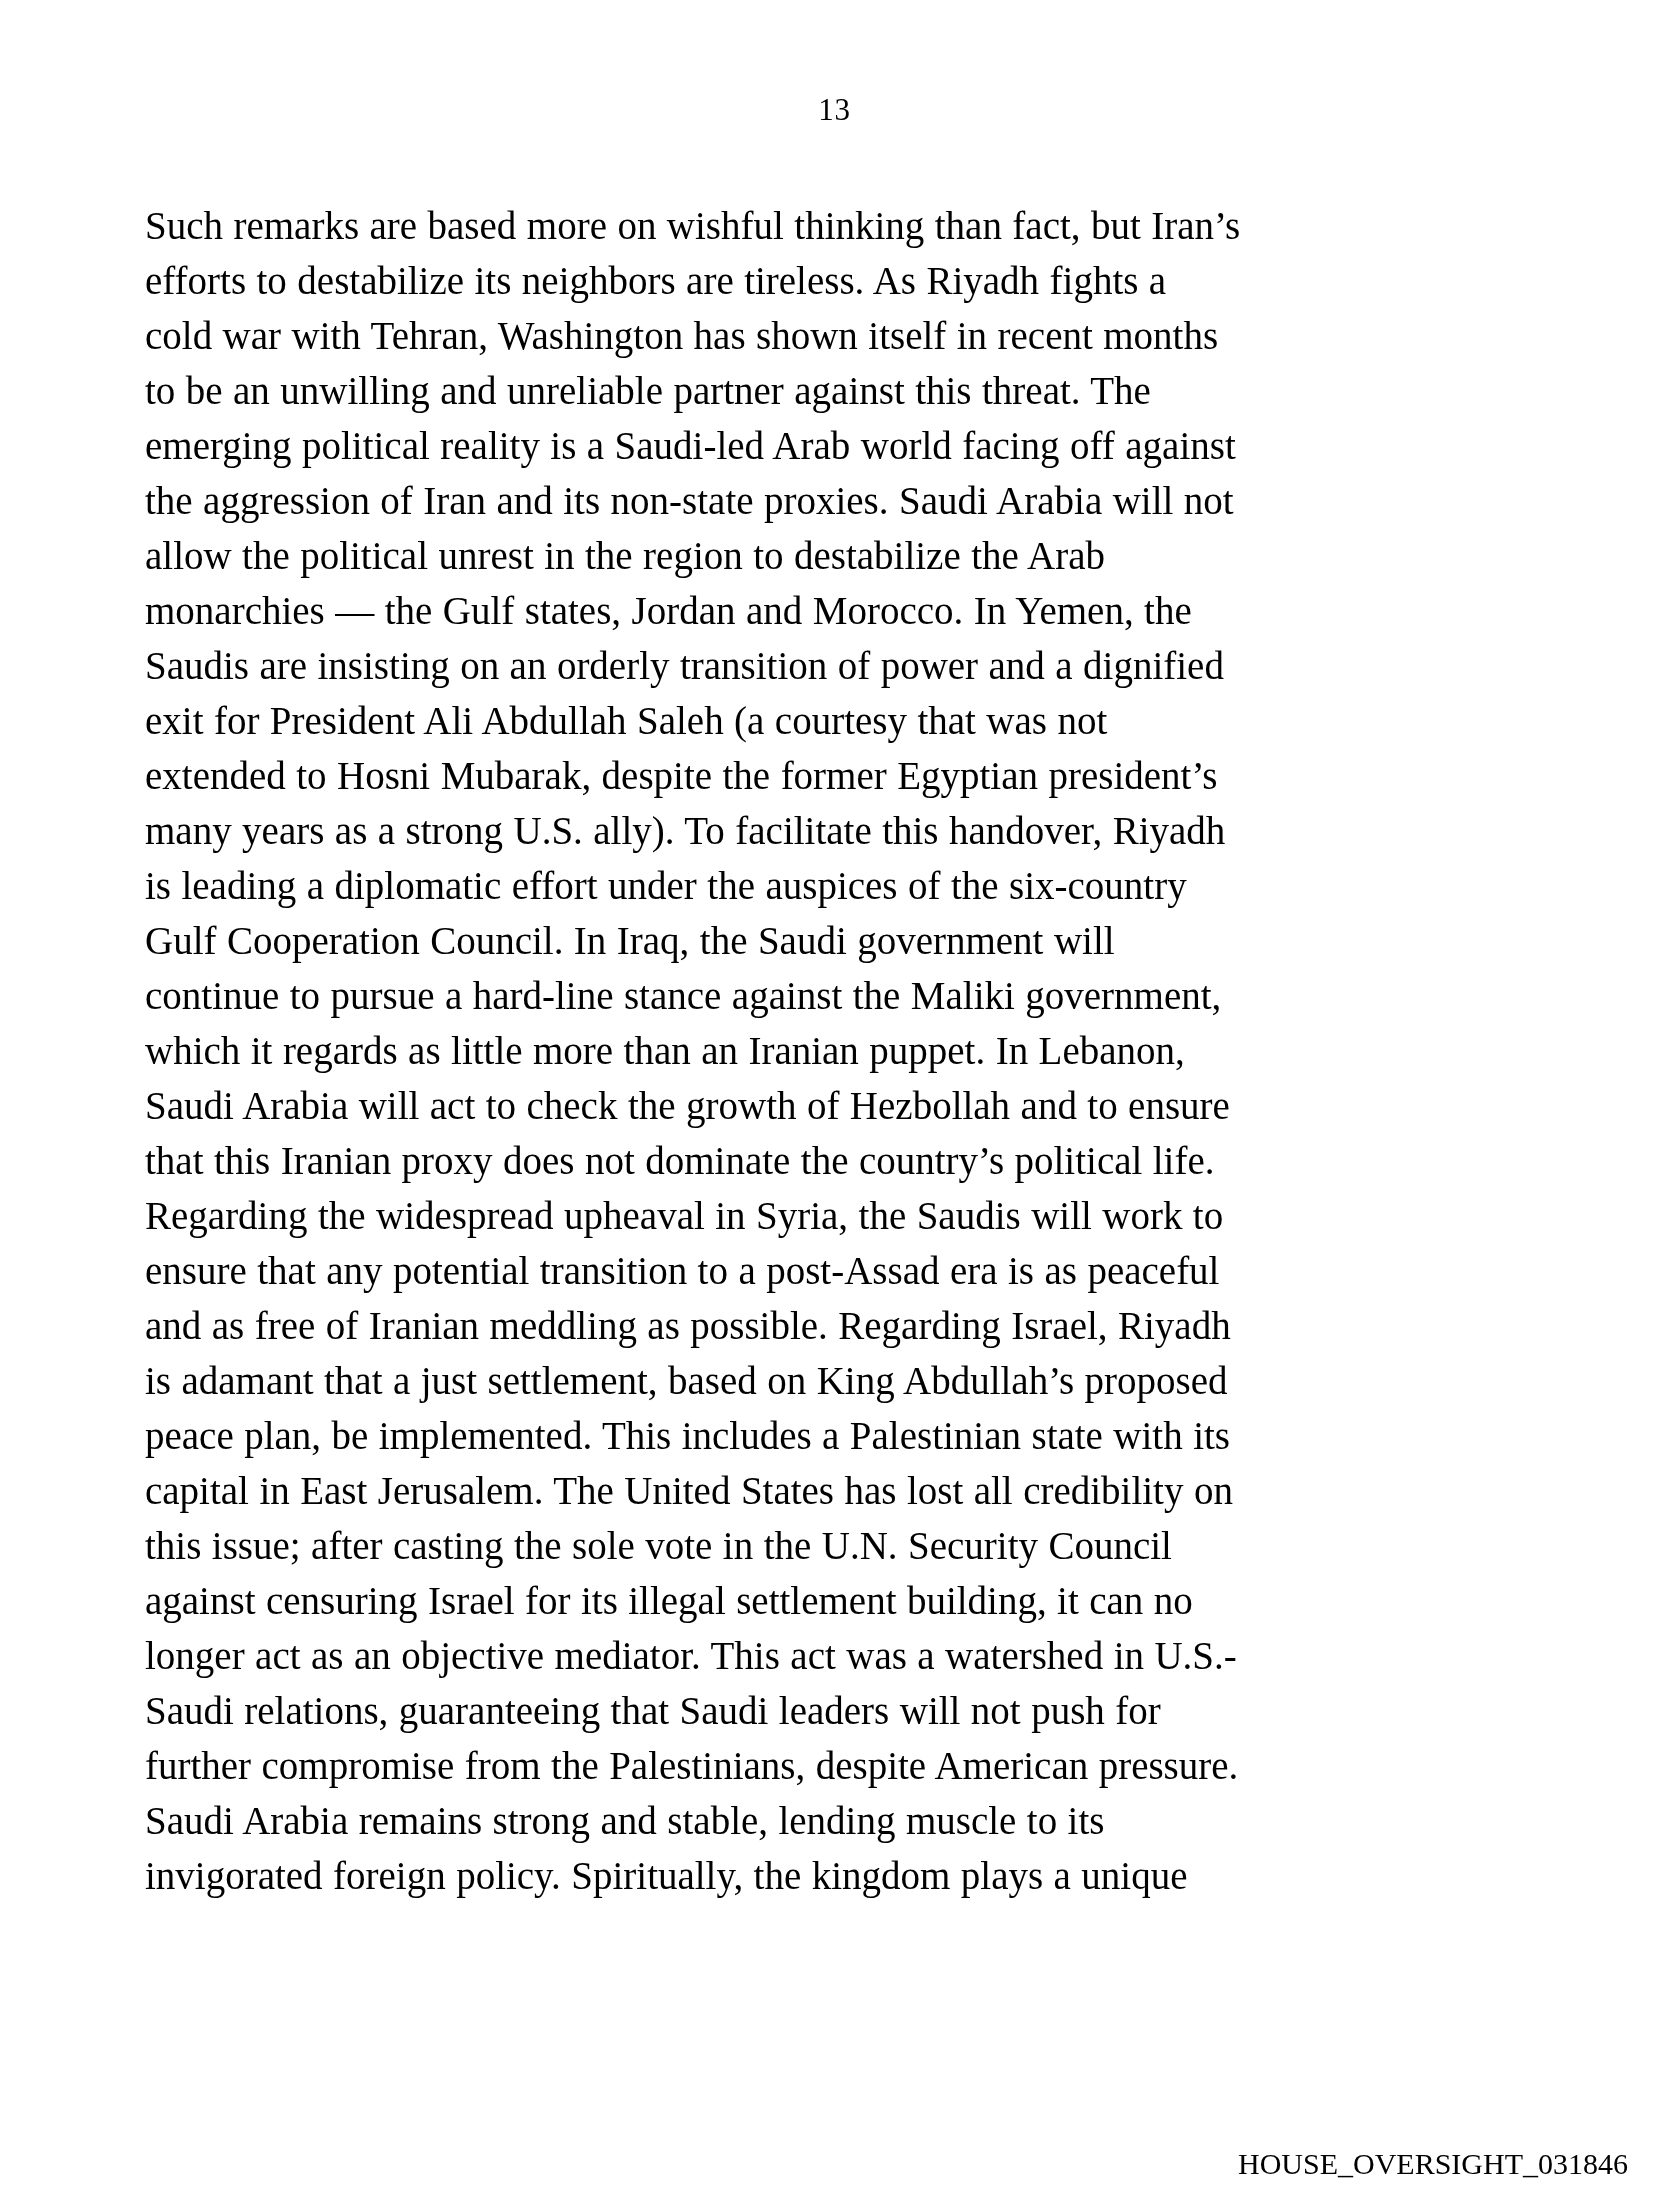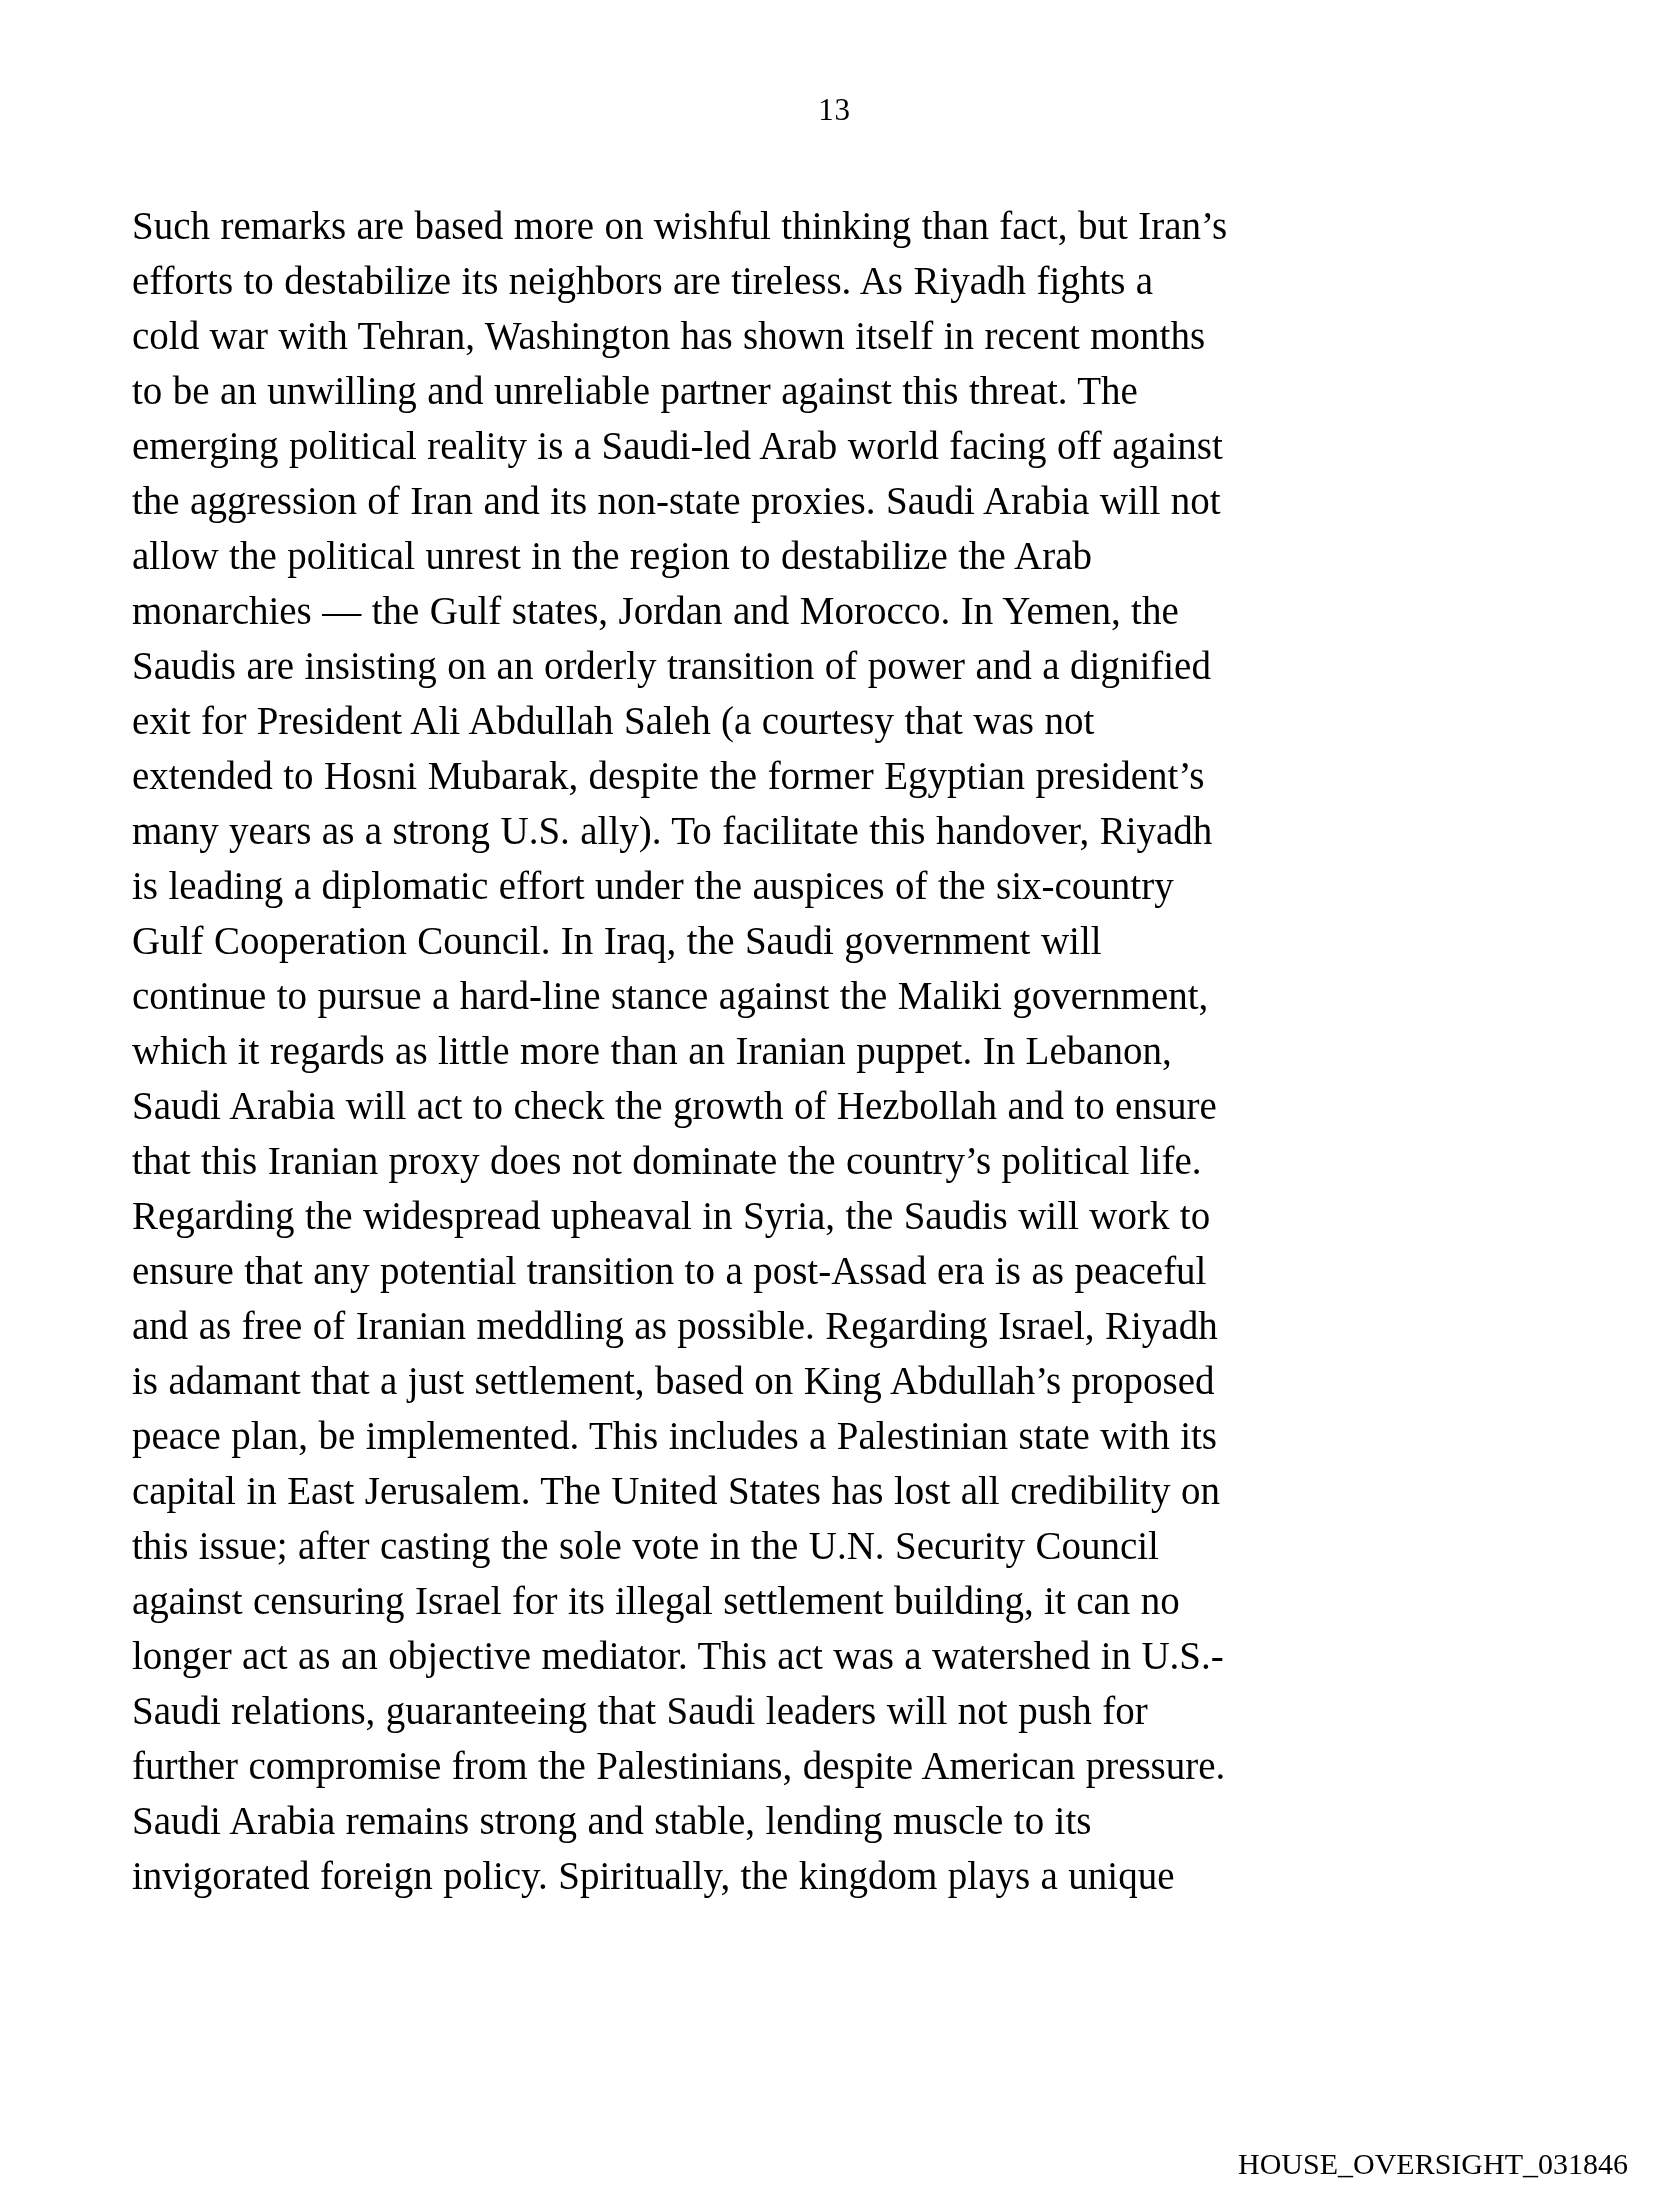--- a/index.html
+++ b/index.html
@@ -21,21 +21,21 @@
       top: 92px;
       left: 0;
       width: 1669px;
       text-align: center;
       font-size: 31px;
       letter-spacing: 0.7px;
     }
     .body-text {
       position: absolute;
       top: 198px;
-      left: 132px;
+      left: 145px;
       width: 1447px;
       font-size: 39px;
       line-height: 55px;
       white-space: pre-line;
       text-align: left;
       word-spacing: 0.7px;
     }
     .bates {
       position: absolute;
       right: 41px;

